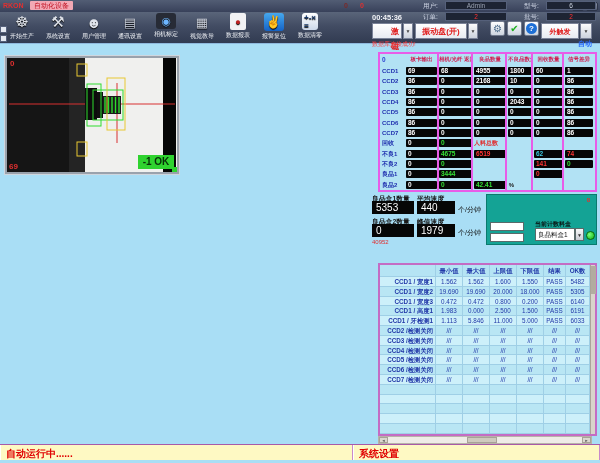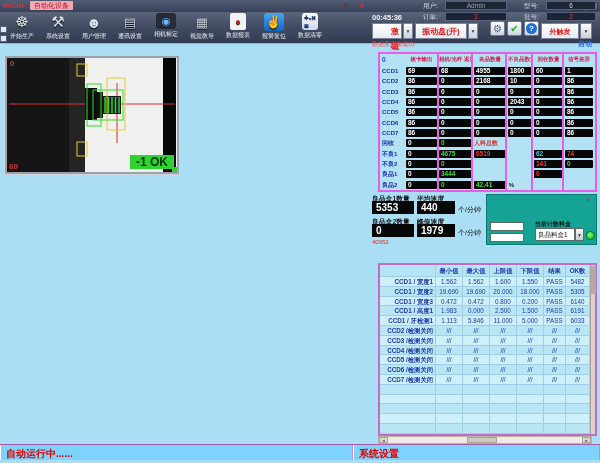--- a/index.html
+++ b/index.html
@@ -52,22 +52,22 @@
 
   
   .acc-label { position:absolute; font-size:6.5px; color:#ccd3e2; }
   .acc-box { position:absolute; height:9px; background:#1d2433; border:1px solid #55607a; font-size:6.5px;
              line-height:8px; text-align:center; }
 
   
   .camera { position:absolute; left:5px; top:56px; width:174px; height:118px; border:2px solid #9aa2ac;
             background:#111; box-shadow:0 0 0 1px #cfd6de; }
   .cam-num { position:absolute; font-size:8px; font-weight:bold; color:#e03030; }
-  .cam-badge { position:absolute; right:3px; bottom:3px; width:44px; height:14px; background:#2fd32f;
-               color:#083008; font-size:12px; font-weight:bold; text-align:center; line-height:14px; }
+  .cam-badge { position:absolute; right:3px; bottom:3px; width:36px; height:14px; background:#2fd32f;
+               color:#083008; font-size:10px; font-weight:bold; text-align:center; line-height:14px; }
   .cam-corner { position:absolute; right:0; bottom:0; width:5px; height:5px; background:#2fd32f; }
 
   
   .watermark { position:absolute; left:100px; top:221px; width:310px; font-size:34px; font-weight:bold;
                color:#7d97ac; letter-spacing:1px; text-shadow:1px 1px 0 rgba(255,255,255,.85), -1px -1px 1px rgba(70,95,115,.5);
                white-space:nowrap; }
 
   
   .panel { position:absolute; left:378px; top:52px; width:219px; height:140px; border:2px solid #e85ce8;
            background:#b2e2f4; }
@@ -81,21 +81,21 @@
   .p-rl { font-size:6px; font-weight:bold; color:#1f2fae; line-height:10px; padding-left:2px; white-space:nowrap; }
   .p-cell { position:relative; font-size:6.5px; }
   .p-box { height:8px; margin-top:1px; background:#060606; border-radius:1px; color:#fff; font-size:6.5px;
            font-weight:bold; line-height:8px; padding-left:2px; overflow:hidden; }
   .p-box.c-green { color:#35e035; } .p-box.c-red { color:#ff3434; } .p-box.c-cyan { color:#3cc8e0; }
   .p-t { font-size:6px; color:#e03030; font-weight:bold; line-height:10px; white-space:nowrap; }
   .p-suffix { position:absolute; right:-8px; top:2px; font-size:6px; color:#222; font-weight:bold; }
 
   
   .c-label { position:absolute; font-size:6.8px; color:#1a1a1a; font-weight:bold; white-space:nowrap; }
-  .c-box { position:absolute; background:#060606; color:#fff; font-weight:bold; font-size:10px;
+  .c-box { position:absolute; background:#060606; color:#fff; font-weight:normal; font-size:10px;
            text-align:left; padding-left:4px; }
   .c-unit { position:absolute; font-size:7px; color:#111; }
   .c-small { position:absolute; font-size:6px; color:#e03030; }
 
   
   .hopper { position:absolute; left:486px; top:194px; width:111px; height:51px; background:#14a395;
             border:1px solid #0a7a6e; }
   .hop-corner { position:absolute; right:6px; top:2px; font-size:6px; color:#ff2020; font-weight:bold; }
   .hop-input { position:absolute; left:3px; width:34px; height:9px; background:#fff; border:1px solid #5a6a6a; }
   .hop-label { position:absolute; left:48px; top:25px; font-size:6px; color:#0a1a18; font-weight:bold; }
@@ -121,21 +121,21 @@
   .vthumb { position:absolute; top:1px; left:0; width:5px; height:28px; background:#b2aca0; }
 
   
   .hscroll { position:absolute; left:378px; top:436px; width:214px; height:8px; background:#efece7;
              border:1px solid #b8b2a8; }
   .h-arrow { position:absolute; top:0; width:9px; height:6px; background:#dcd8d0; border:1px solid #a8a298;
              font-size:4px; line-height:5px; text-align:center; color:#555; }
   .h-thumb { position:absolute; left:88px; top:0; width:30px; height:6px; background:#cfcabf; border:1px solid #a8a298; }
 
   
-  .statusbar { position:absolute; left:0; top:444px; width:600px; height:16px; background:#7dd3fc;
+  .statusbar { position:absolute; left:0; top:444px; width:600px; height:16px; background:#fef9c3;
                border-top:1px solid #a85aa8; display:flex; }
   .status-cell { height:100%; border-right:1px solid #c98ac9; border-left:1px solid #ffffff; font-size:10px;
                  font-weight:bold; color:#e00000; line-height:18px; padding-left:5px; }
   .status-left { width:353px; } .status-right { flex:1; }
 </style>
 </head>
 <body>
 
 <div id="app">
 

